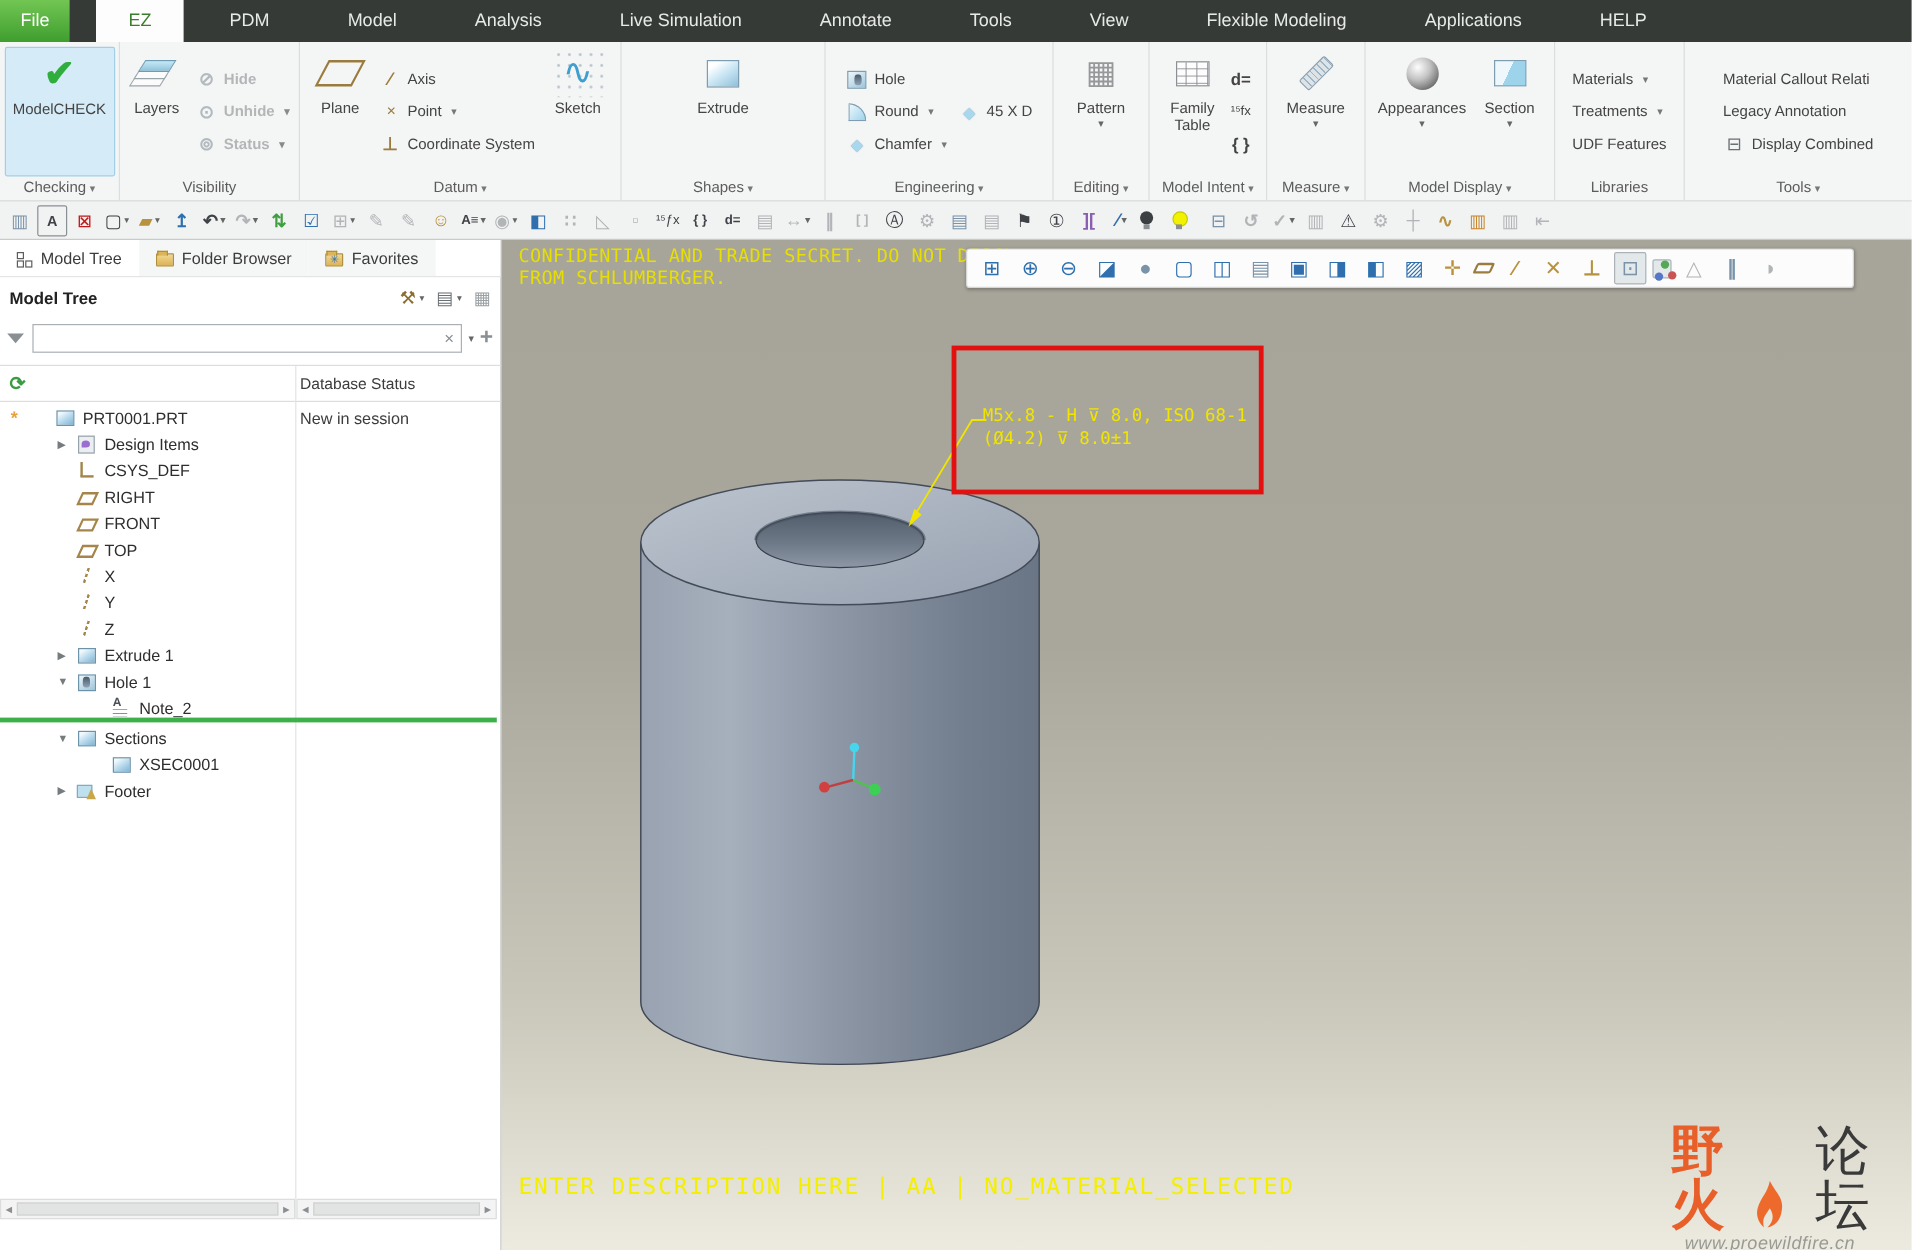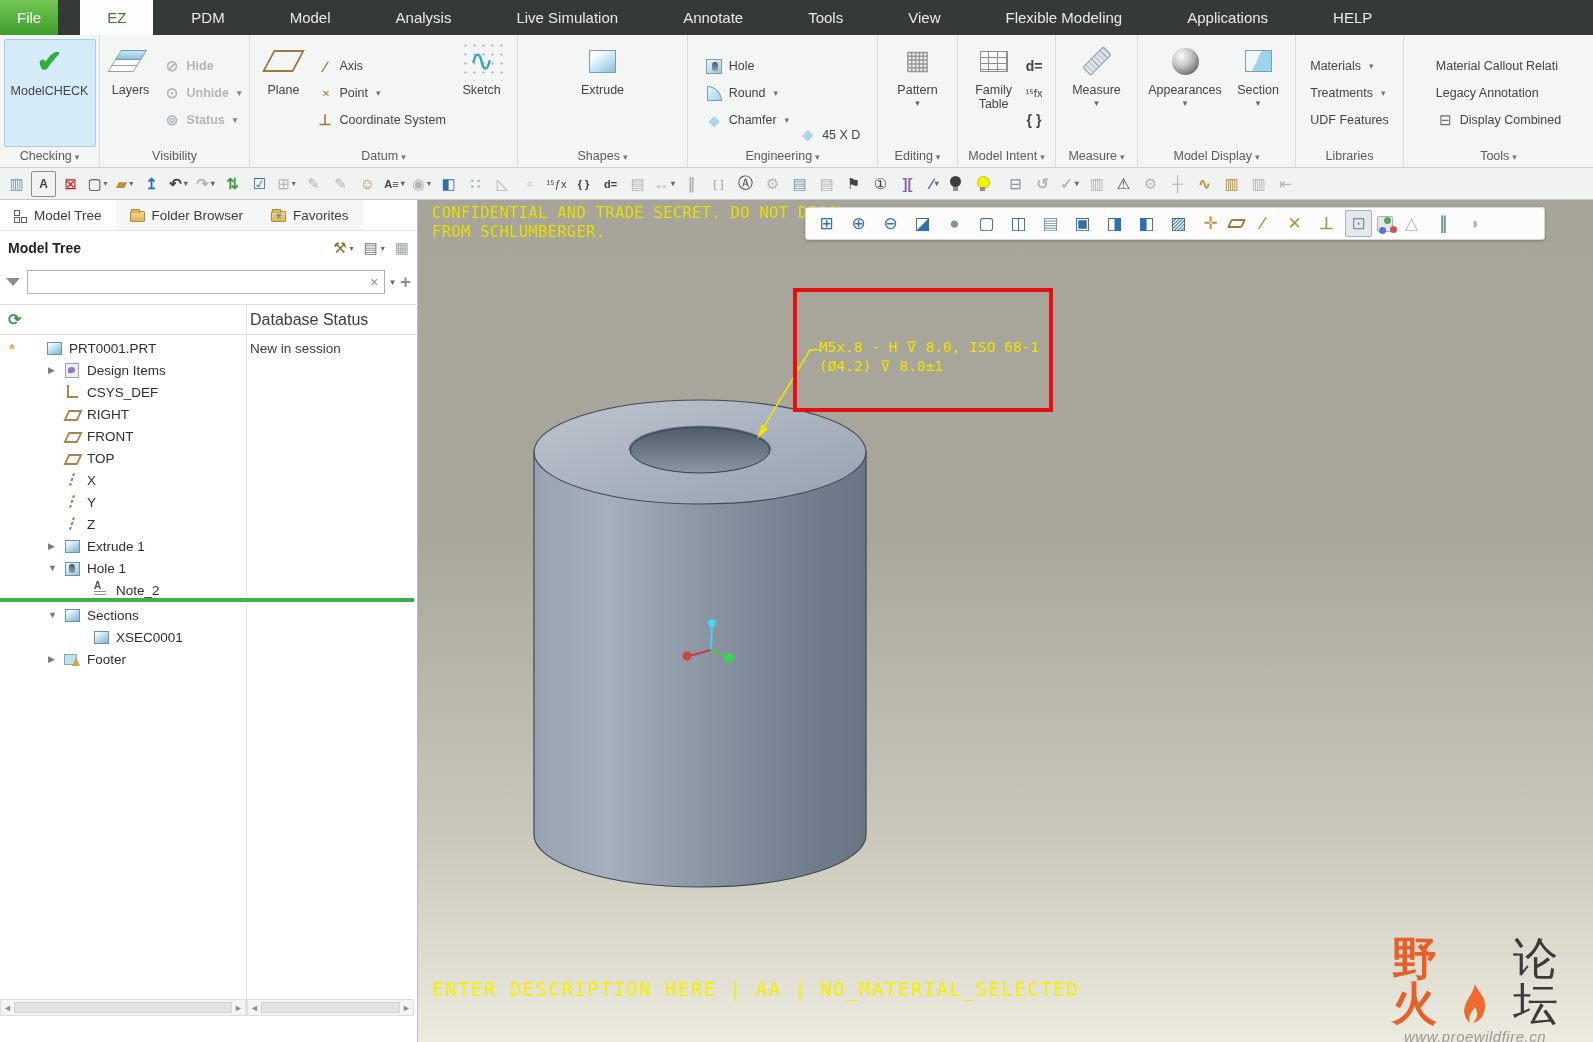--- a/index.html
+++ b/index.html
@@ -113,21 +113,21 @@
     border-top:8px solid #8a8f94; position:relative; margin-right:2px; }
   .searchbox { flex:1; height:24px; border:1px solid #aab0b4; background:#fff; display:flex;
     align-items:center; padding:0 6px; }
   .searchbox input { border:none; outline:none; flex:1; font-size:13px; font-family:inherit; }
   .sclear { color:#8a8f94; font-size:14px; }
   .scaret { color:#666; font-size:9px; }
   .splus { color:#8a8f94; font-size:19px; font-weight:bold; }
   .theader { position:absolute; left:0; top:104px; width:418px; height:31px;
     border-top:1px solid #dcdddd; border-bottom:1px solid #dcdddd; display:flex; align-items:center; }
   .threfresh { margin-left:8px; color:#3a9b44; font-size:16px; font-weight:bold; }
-  .thlabel { position:absolute; left:250px; font-size:16px; color:#3c3c3c; }
+  .thlabel { position:absolute; left:250px; font-size:13px; color:#3c3c3c; }
   .coldiv { position:absolute; left:246px; top:104px; height:712px; width:1px; background:#e2e3e3; }
   .treeblock { position:absolute; left:0; width:418px; }
   .tb1 { top:137px; } .tb2 { top:404px; }
   .insertline { position:absolute; left:0; top:398px; width:414px; height:4px; background:#3db049; }
   .trow { position:relative; height:22px; display:flex; align-items:center; font-size:13.5px; color:#2e2e2e; }
   .bullet { position:absolute; left:9px; top:3px; color:#e8a13c; font-weight:bold; font-size:15px; }
   .texp { width:16px; font-size:9px; color:#767b7e; flex:none; }
   .tstatus { position:absolute; left:250px; color:#3c3c3c; }
   .ti { display:inline-block; width:16px; height:14px; position:relative; flex:none; margin-right:7px; }
   .i-part::before, .i-extrude::before, .i-secbox::before { content:""; position:absolute; left:1px; top:1px;
@@ -324,21 +324,21 @@
           </div>
         <div class="rsmall has-caret">
             <span class="ris g-round"></span>
             <span>Round</span>
           </div>
         <div class="rsmall has-caret">
             <span class="ris g-chamfer"></span>
             <span>Chamfer</span>
           </div>
       </div>
-      <div class="rcol" style="justify-content:flex-end">
+      <div class="rcol" style="justify-content:center">
         <div class="rsmall">
             <span class="ris g-chamfer"></span>
             <span>45 X D</span>
           </div>
       </div>
     </div>
     <div class="rlabel has-caret"><span>Engineering</span></div>
   </div>
 
   <div class="rgroup" style="width:80px">

